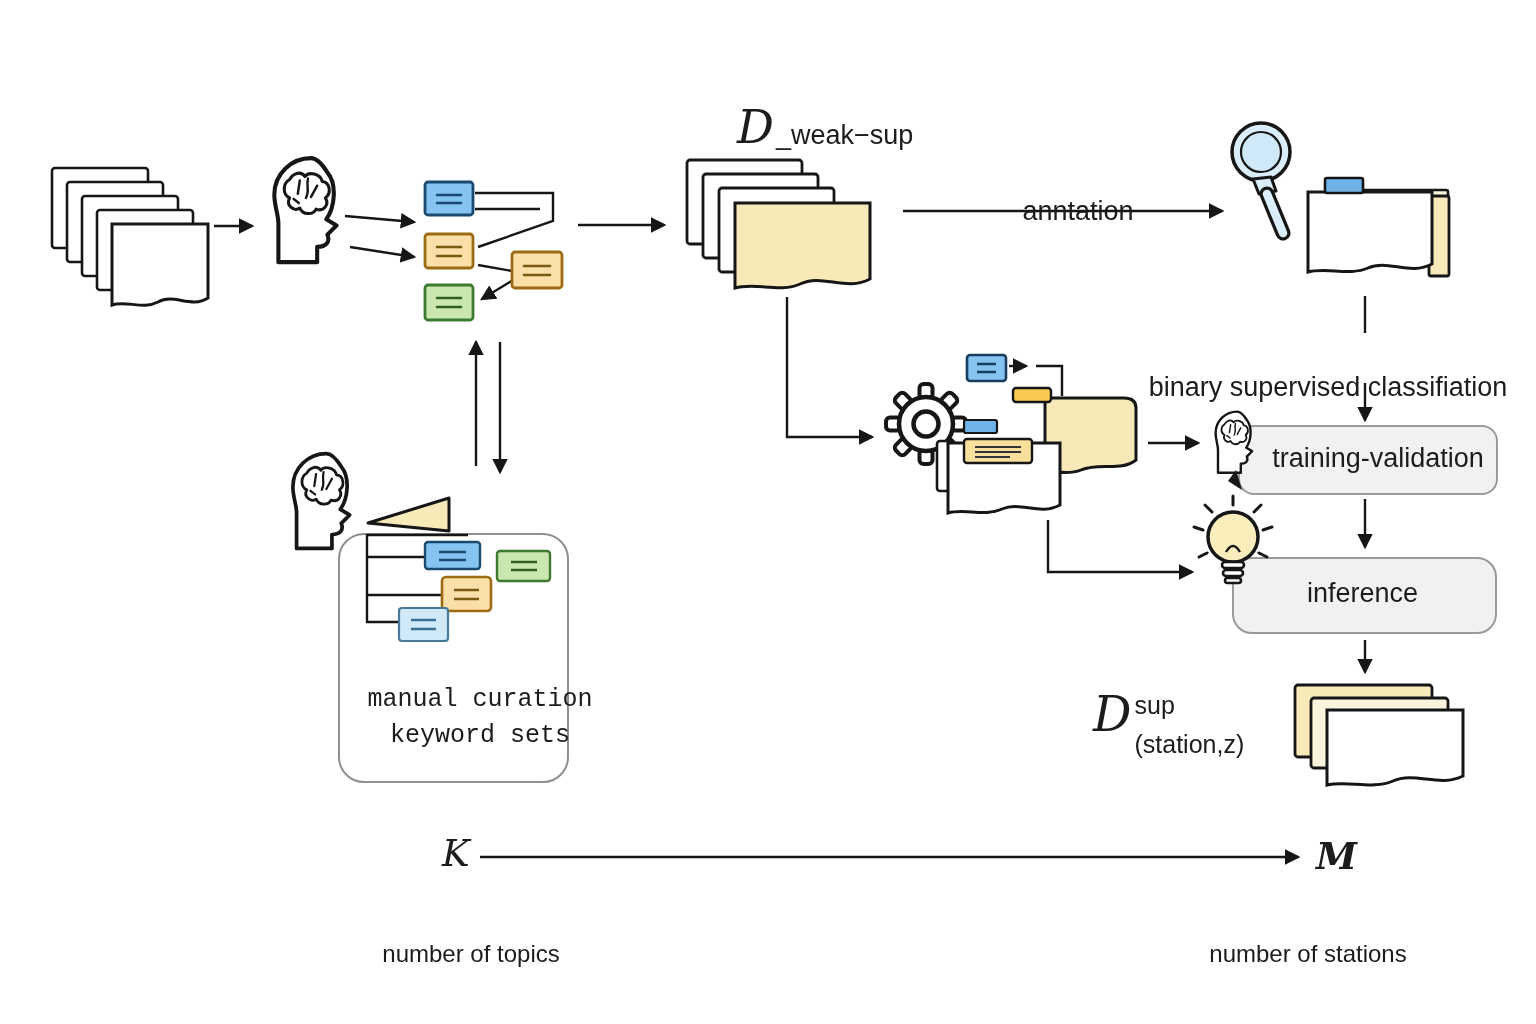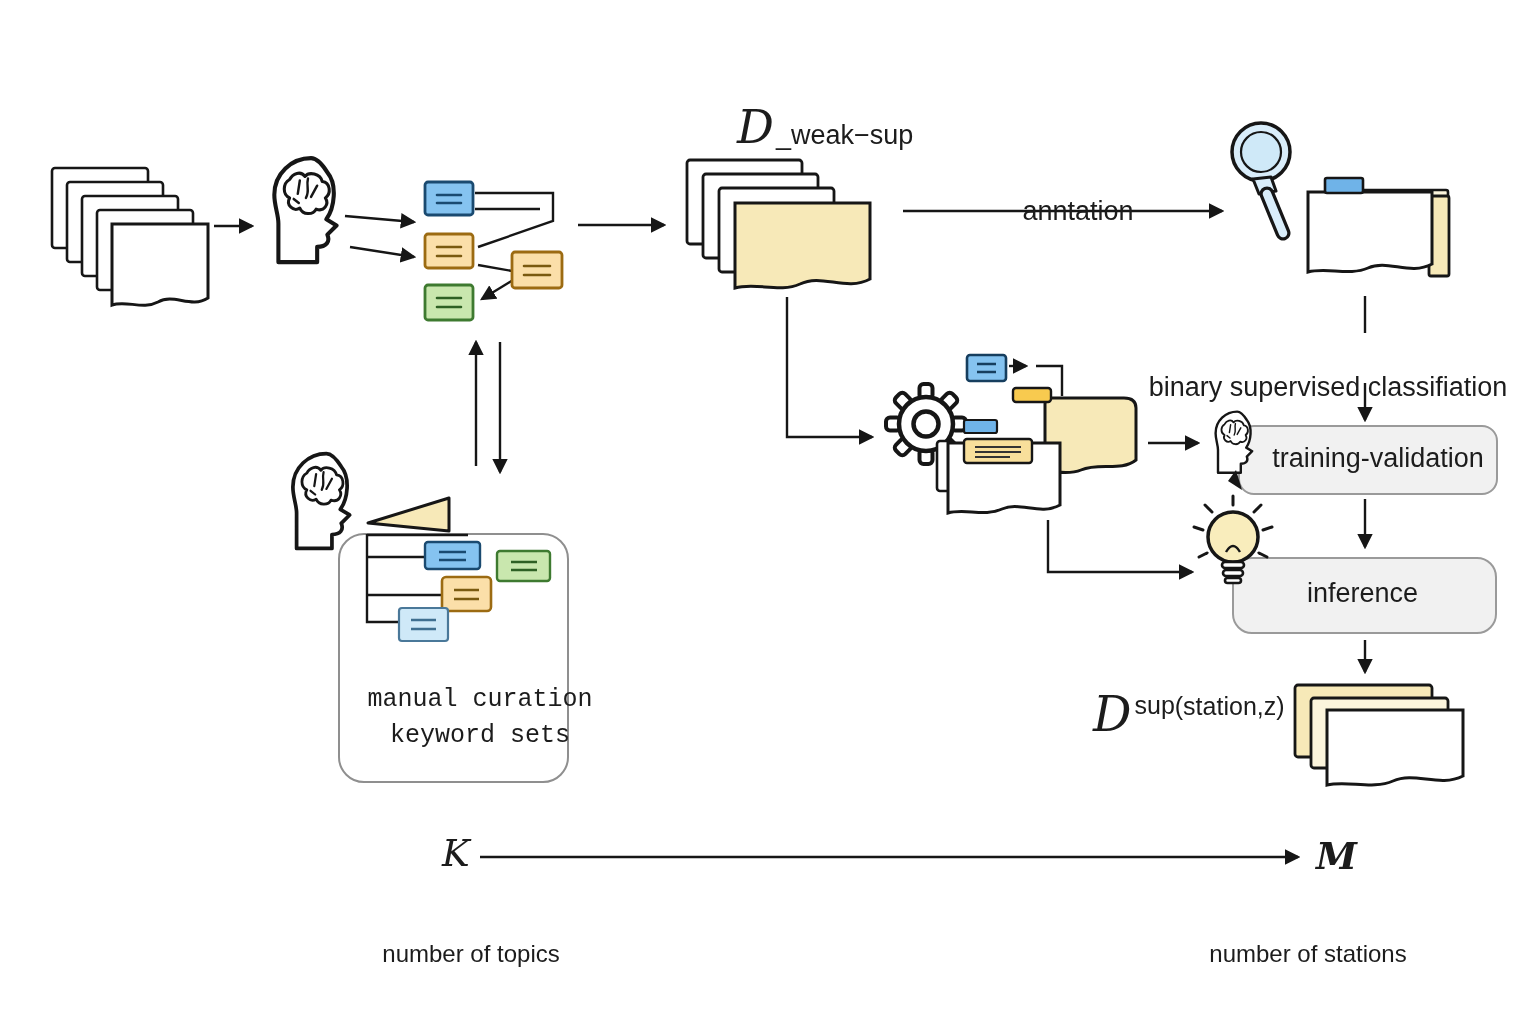--- a/index.html
+++ b/index.html
@@ -7,23 +7,23 @@
           font-family:"Liberation Sans",sans-serif;color:#1c1c1c;}
   .layer{position:absolute;left:0;top:0;width:1536px;height:1024px;}
   .box{position:absolute;background:var(--c-box-gray,#f1f1f1);border:2.5px solid var(--c-box-border,#9a9a9a);}
   .box.curation{background:#fff;border-color:#8f8f8f;}
   .lbl{position:absolute;white-space:nowrap;}
   .center{transform:translateX(-50%);margin-top:30px;}
   .boxlbl{position:absolute;display:flex;align-items:center;justify-content:center;font-size:27px;}
   .dwrap{display:flex;align-items:flex-start;}
   .dsym{font-family:"DejaVu Serif",serif;font-style:italic;font-size:46px;line-height:1;}
   .dsub{font-size:27px;margin-top:16px;margin-left:2px;}
-  .supcol{display:flex;margin-left:3px;margin-top:2px;}
+  .supcol{display:flex;flex-direction:column;margin-left:3px;margin-top:2px;}
   .supcol .sup{font-size:25px;line-height:1.1;}
-  .supcol .sub{font-size:25px;line-height:1.1;margin-top:1px;text-align:right;}
+  .supcol .sub{font-size:25px;line-height:1.1;margin-top:11px;text-align:right;}
   .axisletter{font-family:"DejaVu Serif",serif;font-style:italic;font-size:37px;}
   .caption{font-size:24px;}
   .annot{font-size:27px;}
   .binary{font-size:27px;}
   .curtext{position:absolute;text-align:center;font-size:25px;line-height:36px;}
 </style>
 </head>
 <body>
 
 <div class="canvas">

